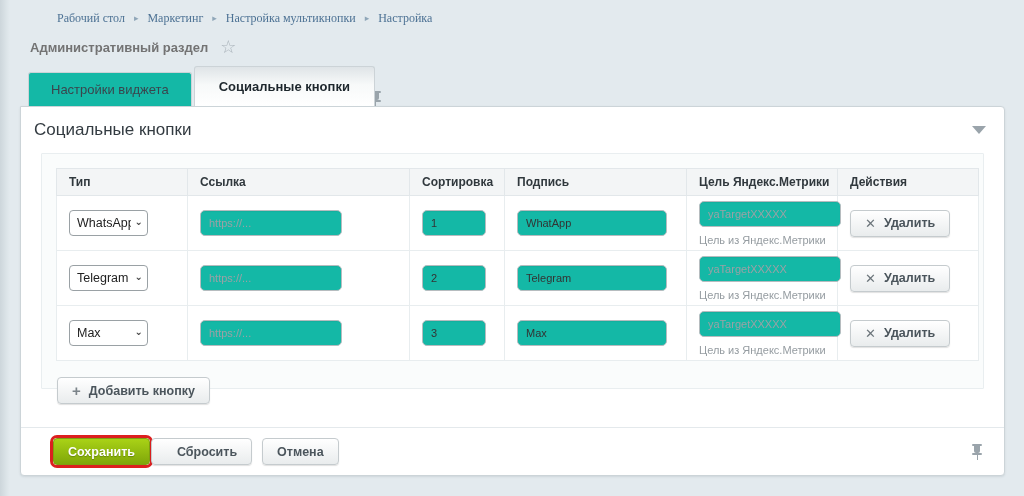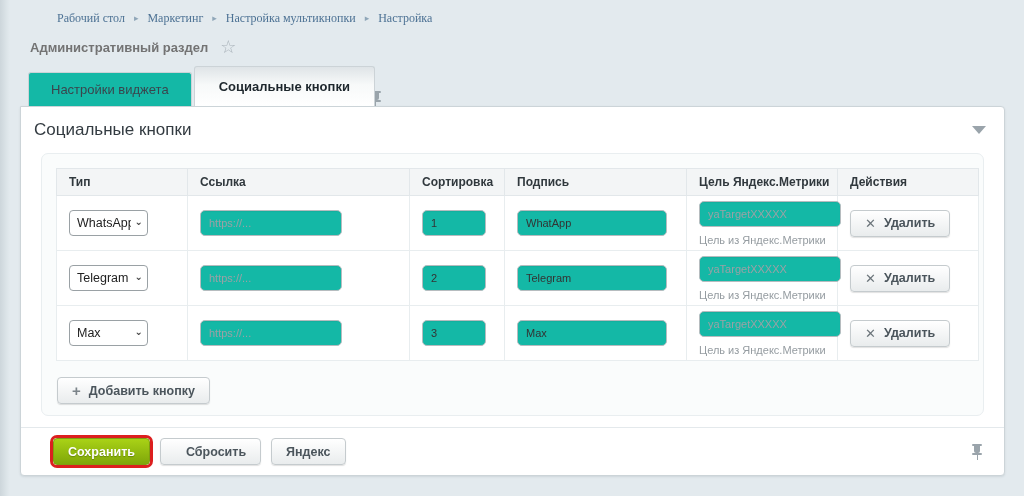--- a/index.html
+++ b/index.html
@@ -59,22 +59,22 @@
   .section-title { font-size:17px; color:#333b41; }
   .collapse-arrow {
     margin-left:auto; cursor:pointer;
     width:0; height:0; border-left:7px solid transparent; border-right:7px solid transparent;
     border-top:8px solid #9aa4ab;
   }
 
   
   .fieldset {
     margin:3px 20px 0 20px; background:#fafcfc;
-    border:1px solid #e9eef0; border-radius:7px;
-    padding:14px 14px 0 14px; height:263px;
+    border:1px solid #e9eef0; border-radius:1px;
+    padding:14px 14px 0 14px; height:236px;
   }
   table.soc { border-collapse:collapse; width:922px; table-layout:fixed; background:#fff; }
   table.soc th {
     background:#f3f5f6; text-align:left; font-size:12px; font-weight:bold; color:#30383d;
     border:1px solid #e2e7ea; height:27px; padding:0 0 0 12px;
   }
   table.soc td { border:1px solid #e8edef; height:55px; vertical-align:middle; padding-left:12px; background:#fff; }
   .col-type{width:131px}.col-link{width:222px}.col-sort{width:95px}
   .col-cap{width:182px}.col-target{width:151px}.col-act{width:141px}
 
@@ -115,21 +115,21 @@
   
   .panel-footer {
     position:absolute; left:0; right:0; bottom:0; height:48px;
     border-top:1px solid #e4e9ec; display:flex; align-items:center; padding:0 16px;justify-content:space-between;
   }
   .btn-save {
     background:linear-gradient(#a9d216,#7fa60a); border:1px solid #7f9e10; color:#fff;
     text-shadow:0 1px 1px rgba(0,0,0,.25);
     box-shadow:0 0 0 3px #dc1f1f; margin-left:16px;
   }
-  .btn-reset { margin-left:10px;padding-left:25px; }
+  .btn-reset { margin-left:1px;padding-left:25px; }
   .btn-cancel { margin-left:10px; }
   .pin-bottom { margin-left:auto; margin-right:4px; }
 </style>
 </head>
 <body>
 
 <div class="breadcrumb">
   <span class="crumb">Рабочий стол</span>
   <span class="crumb-sep">▸</span>
   <span class="crumb">Маркетинг</span>
@@ -242,21 +242,21 @@
       <button class="btn">
         <span class="plus-icon">+</span>
         <span>Добавить кнопку</span>
       </button>
     </div>
   </div>
 
   <div class="panel-footer">
     <button class="btn btn-save">Сохранить</button>
     <button class="btn btn-reset">Сбросить</button>
-    <button class="btn btn-cancel">Яндекс</button>
+    <button class="btn btn-cancel">Отмена</button>
     <span class="pin pin-bottom">
         <i class="head"></i>
         <i class="body"></i>
         <i class="base"></i>
         <i class="needle"></i>
       </span>
   </div>
 </div>
 
 </body></html>

